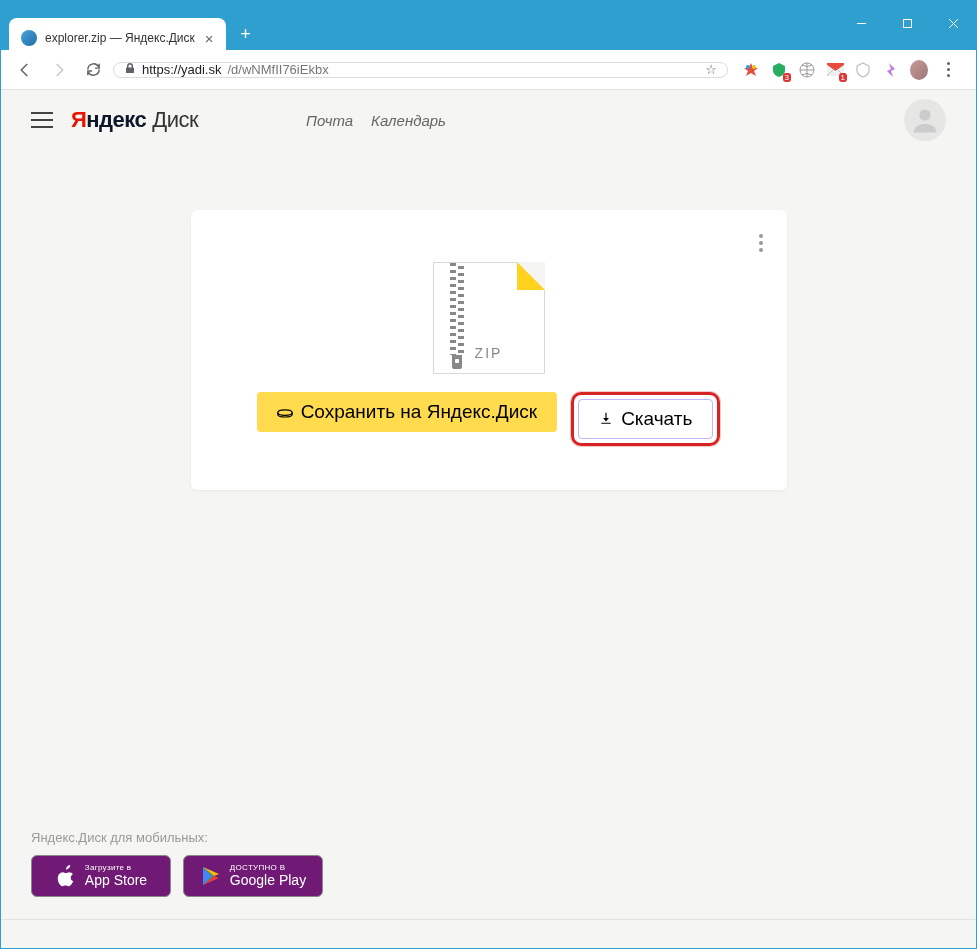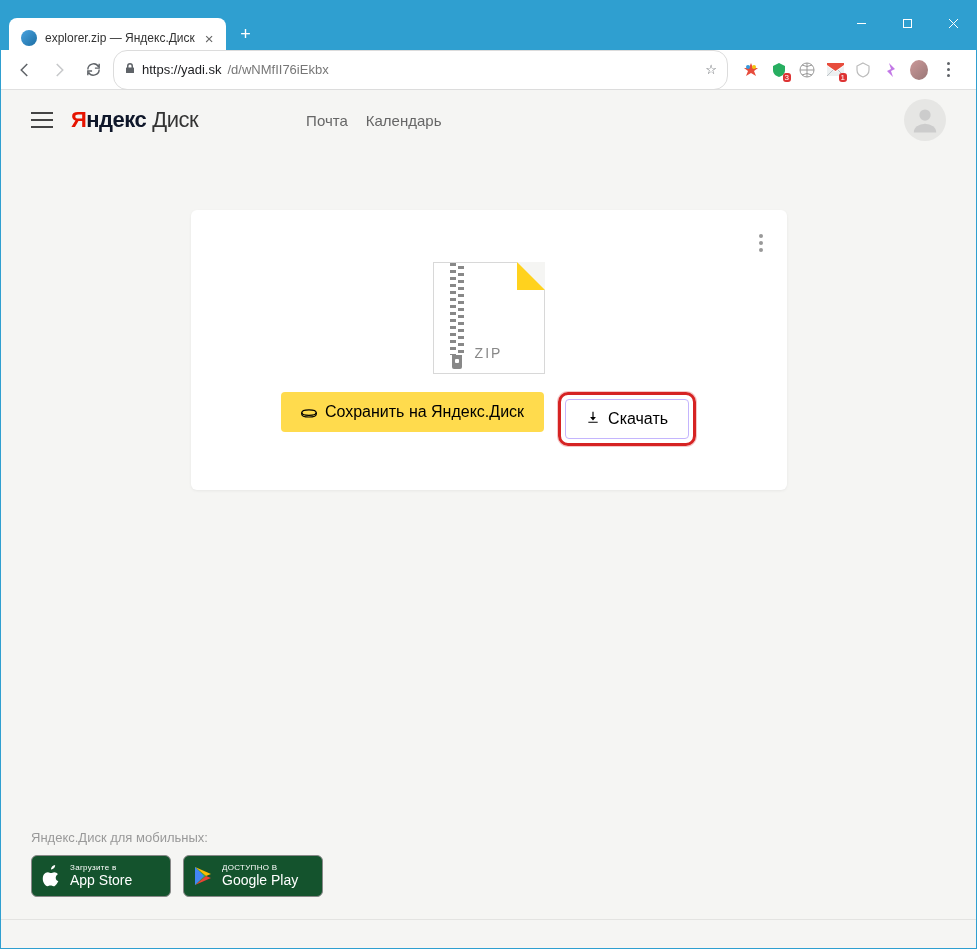--- a/index.html
+++ b/index.html
@@ -14,21 +14,21 @@
 .win-btn svg { stroke: #fff; }
 .tab { background: #fff; height: 32px; display: flex; align-items: center; padding: 8px 10px 0 12px; border-radius: 8px 8px 0 0; max-width: 240px; font-size: 12px; color: #333; gap: 8px; }
 .tab .favicon { width: 16px; height: 16px; border-radius: 50%; background: linear-gradient(135deg,#4aa3df 0%,#1c6ea4 100%); flex: 0 0 16px; }
 .tab .title { white-space: nowrap; overflow: hidden; text-overflow: ellipsis; flex: 1; }
 .tab .close { color: #666; font-size: 15px; cursor: pointer; padding: 0 2px; }
 .new-tab { width: 28px; height: 28px; display: flex; align-items: center; justify-content: center; color: #fff; font-size: 18px; cursor: pointer; margin-left: 6px; margin-bottom: 2px; }
 
 .addr-bar { height: 40px; background: #fff; display: flex; align-items: center; padding: 0 10px; border-bottom: 1px solid #e0e0e0; gap: 6px; }
 .addr-btn { width: 28px; height: 28px; display: flex; align-items: center; justify-content: center; color: #5f6368; cursor: pointer; border-radius: 50%; }
 .addr-btn svg { stroke: #5f6368; fill: none; }
-.addr-field { flex: 1; height: 40px; border: 1px solid #dcdcdc; border-radius: 14px; display: flex; align-items: center; padding: 0 10px; font-size: 13px; color: #333; gap: 6px; }
+.addr-field { flex: 1; height: 16px; border: 1px solid #dcdcdc; border-radius: 14px; display: flex; align-items: center; padding: 0 10px; font-size: 13px; color: #333; gap: 6px; }
 .addr-field .lock { color: #5f6368; font-size: 12px; }
 .addr-field .host { color: #202124; }
 .addr-field .path { color: #777; }
 .addr-field .star { margin-left: auto; color: #5f6368; }
 .ext-icons { display: flex; align-items: center; gap: 10px; padding: 0 8px; }
 .ext { width: 18px; height: 18px; display: flex; align-items: center; justify-content: center; position: relative; }
 .ext .badge { position: absolute; bottom: -3px; right: -3px; background: #d33; color: #fff; font-size: 8px; border-radius: 3px; padding: 0 2px; line-height: 9px; }
 .avatar-small { width: 20px; height: 20px; border-radius: 50%; background: linear-gradient(135deg,#c99 0%,#977 100%); }
 .menu-dots { width: 20px; display: flex; flex-direction: column; align-items: center; gap: 3px; cursor: pointer; }
 .menu-dots span { width: 3px; height: 3px; background: #5f6368; border-radius: 50%; }
@@ -36,50 +36,50 @@
 
 .page { flex: 1; background: #f5f5f3; display: flex; flex-direction: column; overflow: hidden; }
 .page-header { height: 60px; display: flex; align-items: center; padding: 0 30px; gap: 18px; }
 .burger { width: 22px; height: 16px; display: flex; flex-direction: column; justify-content: space-between; cursor: pointer; }
 .burger span { height: 2px; background: #444; }
 .logo { font-size: 22px; letter-spacing: -0.5px; display: flex; align-items: baseline; }
 .logo .y { color: #e61400; font-weight: bold; }
 .logo .andex { color: #0f172a; font-weight: bold; }
 .logo .disk { color: #333; font-weight: 300; margin-left: 6px; }
 .hdr-links { display: flex; gap: 18px; margin-left: 90px; }
-.hdr-links a { color: #666; font-size: 15px; text-decoration: none; cursor: pointer; }
+.hdr-links a { color: #666; font-size: 15px; text-decoration: none; cursor: pointer; font-style: italic; }
 .avatar-big { width: 42px; height: 42px; border-radius: 50%; background: #e6e6e4; margin-left: auto; display: flex; align-items: center; justify-content: center; cursor: pointer; }
 .avatar-big svg { fill: #ccc; }
 
 .card { width: 596px; background: #fff; border-radius: 6px; margin: 60px auto 0; padding: 32px 32px 44px; position: relative; box-shadow: 0 1px 3px rgba(0,0,0,.06); }
 .card-menu { position: absolute; right: 20px; top: 20px; display: flex; flex-direction: column; gap: 3px; cursor: pointer; padding: 4px; }
 .card-menu span { width: 4px; height: 4px; background: #999; border-radius: 50%; }
 
 .file-icon { width: 112px; height: 112px; margin: 20px auto 18px; background: #fff; border: 1px solid #d8d8d8; position: relative; display: flex; align-items: flex-end; justify-content: center; padding-bottom: 12px; }
 .file-icon .corner { position: absolute; top: -1px; right: -1px; width: 28px; height: 28px; background: #ffd21e; }
 .file-icon .corner::after { content:""; position:absolute; top:0; left:0; border-style:solid; border-width: 0 28px 28px 0; border-color: transparent #f5f5f3 transparent transparent; }
 .file-icon .zipper { position: absolute; left: 16px; top: 0; width: 14px; height: 108px; }
 .zipper-track { width: 14px; height: 92px; background: repeating-linear-gradient(to bottom, #888 0 3px, transparent 3px 7px), repeating-linear-gradient(to bottom, transparent 0 3.5px, #888 3.5px 6.5px, transparent 6.5px 7px); background-size: 6px 7px, 6px 7px; background-position: left top, right top; background-repeat: repeat-y, repeat-y; }
 .zipper-pull { width: 10px; height: 14px; background: #888; margin: 0 auto; border-radius: 0 0 2px 2px; position: relative; }
 .zipper-pull::after { content:""; position:absolute; left:3px; top:4px; width:4px; height:4px; background:#fff; border-radius:1px; }
 .file-icon .ext-label { color: #888; font-size: 14px; letter-spacing: 2px; }
 
 .filename { text-align: center; font-size: 20px; font-weight: bold; color: #000; margin-bottom: 44px; }
 .actions { display: flex; justify-content: center; gap: 14px; }
-.btn { height: 40px; display: flex; align-items: center; justify-content: center; gap: 8px; font-size: 16px; border-radius: 4px; cursor: pointer; padding: 0 20px; }
+.btn { height: 40px; display: flex; align-items: center; justify-content: center; gap: 8px; font-size: 19px; border-radius: 4px; cursor: pointer; padding: 0 20px; }
 .btn-save { background: #ffdb4d; color: #000; border: none; }
 .btn-save .ic { font-size: 15px; }
 .btn-download-wrap { border: 3px solid #d62323; border-radius: 10px; padding: 4px; box-shadow: 0 0 0 1px rgba(214,35,35,.25); }
 .btn-download { background: #fff; color: #000; border: 1px solid #c4b5fd; min-width: 116px; }
 .btn-download .ic svg { width: 14px; height: 14px; fill: #000; }
 
 .page-footer { margin-top: auto; padding: 0 30px 16px; font-size: 13px; color: #888; }
 .mobile-caption { margin-bottom: 10px; color: #999; }
 .store-badges { display: flex; gap: 12px; margin-bottom: 22px; }
-.store-badge { width: 140px; height: 42px; background: #14532d; border: 1px solid #888; border-radius: 6px; display: flex; align-items: center; padding: 0 8px; gap: 8px; cursor: pointer; color: #fff; }
+.store-badge { width: 140px; height: 42px; background: #701a75; border: 1px solid #888; border-radius: 6px; display: flex; align-items: center; padding: 0 8px; gap: 8px; cursor: pointer; color: #fff; justify-content: center; }
 .store-badge .ic { width: 22px; display: flex; align-items: center; justify-content: center; }
 .store-badge .txt { display: flex; flex-direction: column; line-height: 1.05; }
 .store-badge .small { font-size: 8px; letter-spacing: .3px; }
 .store-badge .big { font-size: 14px; font-weight: 500; }
 .footer-divider { border-top: 1px solid #e3e3e1; margin: 0 -30px 12px; }
 .footer-row { display: flex; align-items: center; gap: 22px; }
 .footer-row a { color: #888; text-decoration: none; cursor: pointer; }
 .footer-row .copy { margin-left: auto; }
 .flag { width: 18px; height: 12px; display: inline-block; background: linear-gradient(to bottom, #fff 0 33.3%, #0039a6 33.3% 66.6%, #d52b1e 66.6% 100%); border: 1px solid #ccc; vertical-align: middle; margin-right: 4px; }
 .lang { display: flex; align-items: center; cursor: pointer; color: #555; }

